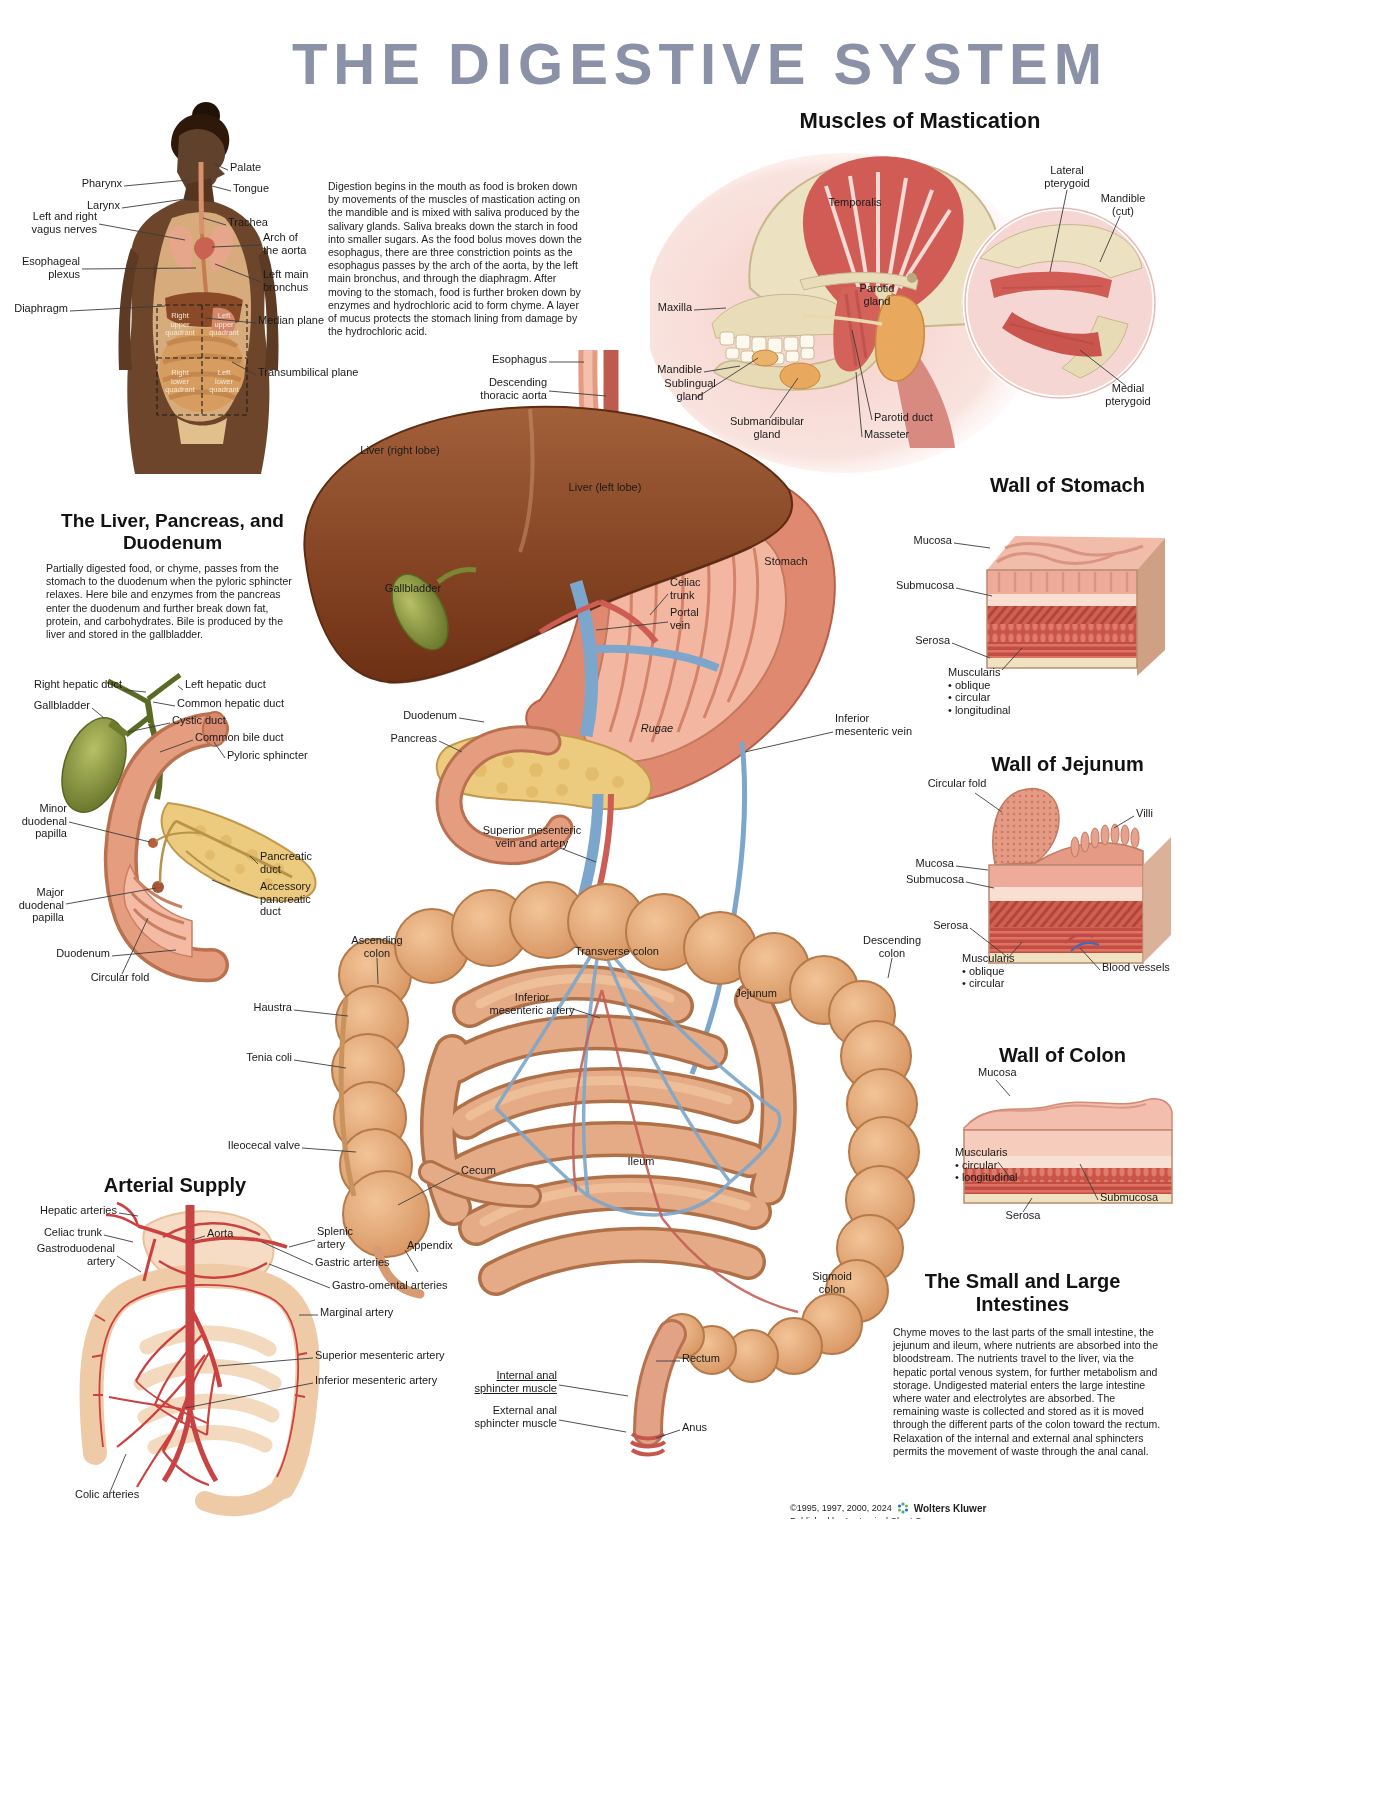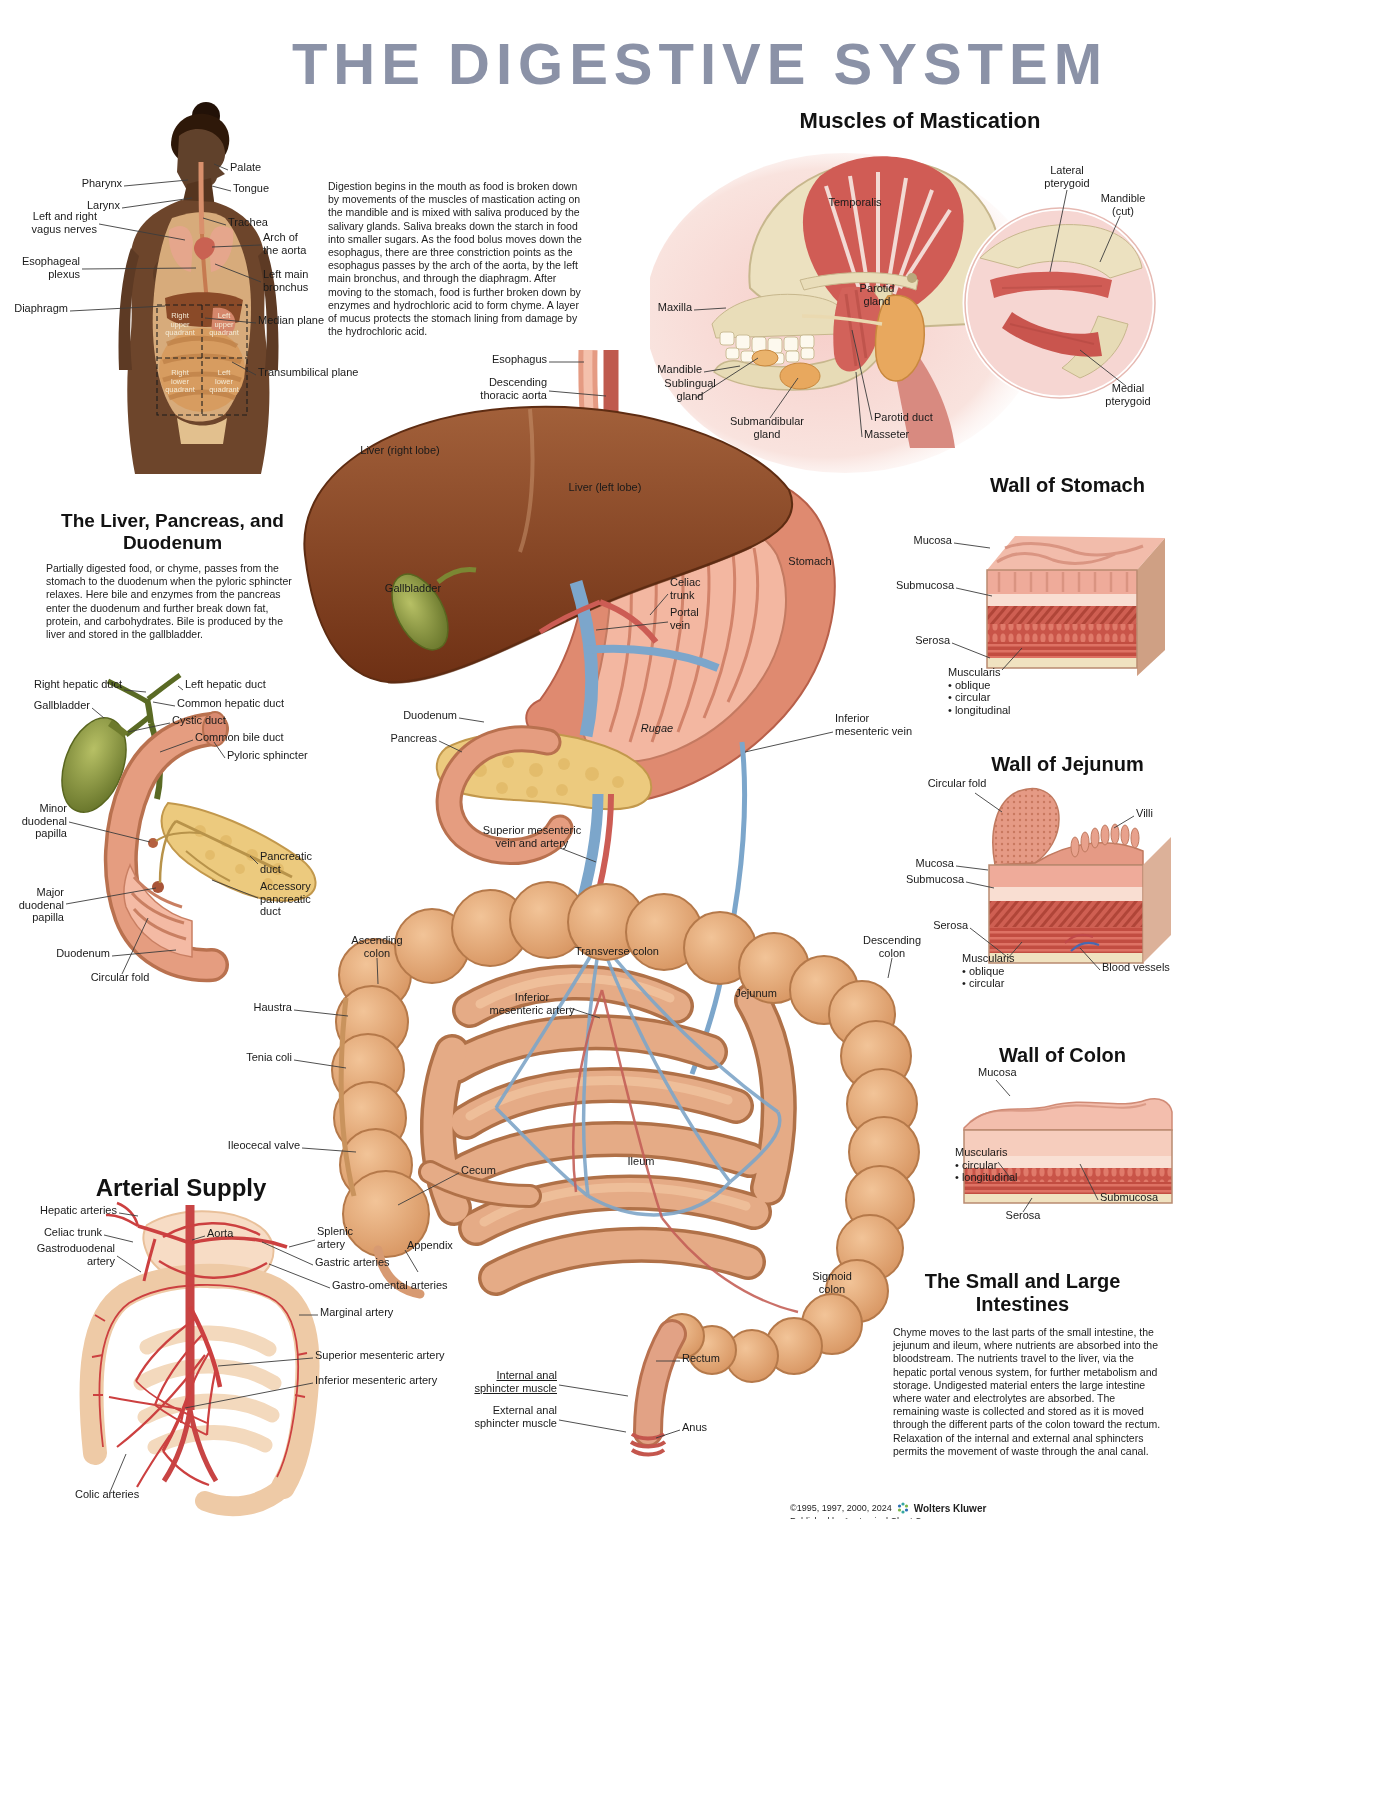--- a/index.html
+++ b/index.html
@@ -68,21 +68,21 @@
 
   <div class="heading" style="left:760px;top:108px;width:320px;font-size:22px">Muscles of Mastication</div>
 
   <div class="heading" style="left:50px;top:510px;width:245px;font-size:19px">The Liver, Pancreas, and Duodenum</div>
   <div class="para" style="left:46px;top:562px;width:255px">Partially digested food, or chyme, passes from the stomach to the duodenum when the pyloric sphincter relaxes. Here bile and enzymes from the pancreas enter the duodenum and further break down fat, protein, and carbohydrates. Bile is produced by the liver and stored in the gallbladder.</div>
 
   <div class="heading" style="left:955px;top:474px;width:225px;font-size:20px">Wall of Stomach</div>
   <div class="heading" style="left:955px;top:753px;width:225px;font-size:20px">Wall of Jejunum</div>
   <div class="heading" style="left:950px;top:1044px;width:225px;font-size:20px">Wall of Colon</div>
 
-  <div class="heading" style="left:76px;top:1174px;width:210px;font-size:24px">Arterial Supply</div>
+  <div class="heading" style="left:70px;top:1174px;width:210px;font-size:20px">Arterial Supply</div>
 
   <div class="heading" style="left:890px;top:1270px;width:265px;font-size:20px">The Small and Large Intestines</div>
   <div class="para" style="left:893px;top:1326px;width:268px">Chyme moves to the last parts of the small intestine, the jejunum and ileum, where nutrients are absorbed into the bloodstream. The nutrients travel to the liver, via the hepatic portal venous system, for further metabolism and storage. Undigested material enters the large intestine where water and electrolytes are absorbed. The remaining waste is collected and stored as it is moved through the different parts of the colon toward the rectum. Relaxation of the internal and external anal sphincters permits the movement of waste through the anal canal.</div>
 
   <svg class="abs" style="left:75px;top:100px" width="245" height="375" viewBox="0 0 245 375">
     <circle cx="131" cy="16" r="14" fill="#221107"></circle>
     <path d="M96,45 C96,24 112,12 130,14 C146,16 156,28 154,44 C152,58 142,66 130,66 C112,66 98,60 96,45 Z" fill="#2e1809"></path>
     <path d="M104,36 C118,24 140,28 148,44 C152,54 150,62 144,68 L150,74 L142,78 C140,86 130,90 120,88 L114,94 L102,72 Z" fill="#60412b"></path>
     <path d="M112,84 L136,78 L140,108 L106,110 Z" fill="#55351f"></path>
     <path d="M106,100 C76,112 60,126 56,152 C52,178 60,200 55,242 C50,284 52,332 60,374 L186,374 C195,332 197,284 191,242 C186,202 194,172 188,148 C182,122 160,108 140,102 Z" fill="#6d452b"></path>
@@ -568,21 +568,21 @@
 gland</div>
     <div class="label" style="left: 874px; top: 411px;">Parotid duct</div>
     <div class="label" style="left: 864px; top: 428px;">Masseter</div>
     <div class="label c" style="left: 1128px; top: 382px;">Medial
 pterygoid</div>
     <div class="label r" style="left: 547px; top: 353px;">Esophagus</div>
     <div class="label r" style="left: 547px; top: 376px;">Descending
 thoracic aorta</div>
     <div class="label c" style="left: 400px; top: 444px;">Liver (right lobe)</div>
     <div class="label c" style="left: 605px; top: 481px;">Liver (left lobe)</div>
-    <div class="label c" style="left: 786px; top: 555px; margin-left: 24px;">Stomach</div>
+    <div class="label c" style="left: 786px; top: 555px;">Stomach</div>
     <div class="label c" style="left: 413px; top: 582px;">Gallbladder</div>
     <div class="label" style="left: 670px; top: 576px;">Celiac
 trunk</div>
     <div class="label" style="left: 670px; top: 606px;">Portal
 vein</div>
     <div class="label r" style="left: 457px; top: 709px;">Duodenum</div>
     <div class="label r" style="left: 437px; top: 732px;">Pancreas</div>
     <div class="label c" style="left: 657px; top: 722px; font-style: italic;">Rugae</div>
     <div class="label" style="left: 835px; top: 712px;">Inferior
 mesenteric vein</div>

